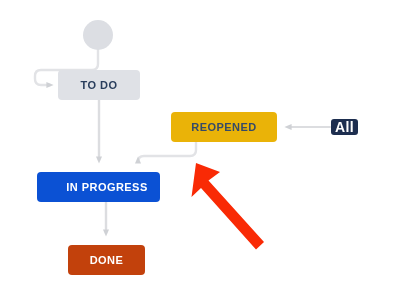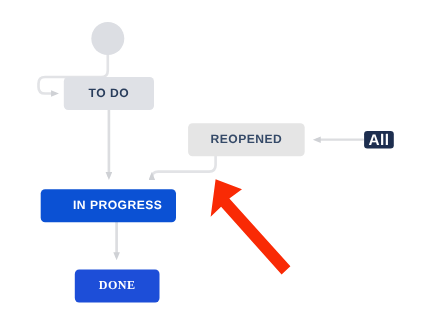--- a/index.html
+++ b/index.html
@@ -51,40 +51,39 @@
     width: 82px;
     height: 30px;
     background: #dfe1e6;
     color: #293d5c;
   }
   .node-reopened {
     left: 171px;
     top: 112px;
     width: 106px;
     height: 30px;
-    background: #e5e5e5;
+    background: #eab308;
     color: #354a68;
   }
   .node-inprogress {
     left: 37px;
     top: 172px;
     width: 123px;
     height: 30px;
     background: #0b51d4;
     color: #ffffff;
     padding-left: 17px;
   }
   .node-done {
     left: 68px;
     top: 245px;
     width: 77px;
     height: 30px;
-    background: #1d4ed8;
+    background: #c2410c;
     color: #ffffff;
-    font-family: Liberation Serif, serif;
   }
   .badge-all {
     position: absolute;
     left: 331px;
     top: 119px;
     width: 27px;
     height: 16px;
     box-sizing: border-box;
     display: flex;
     align-items: center;

